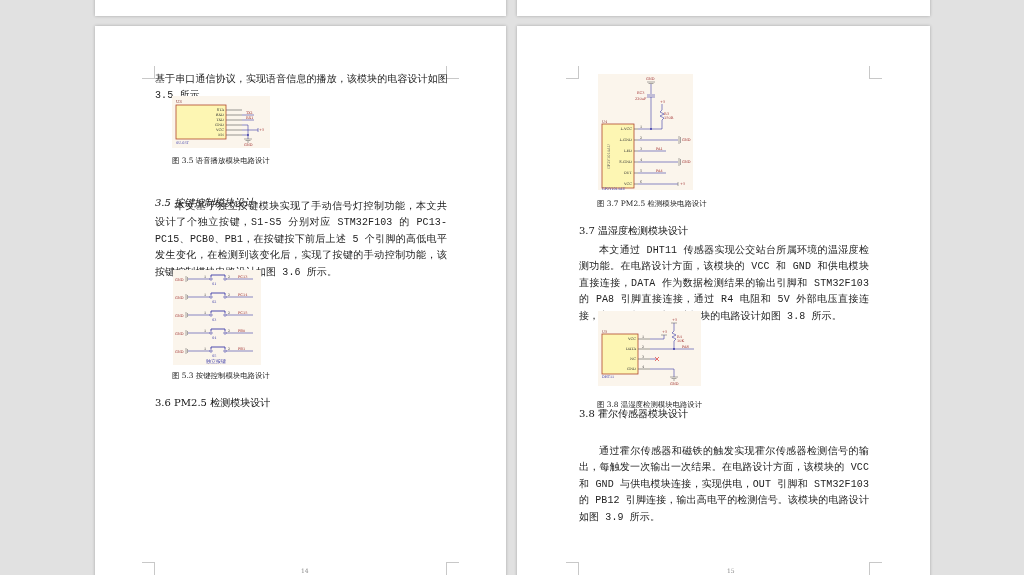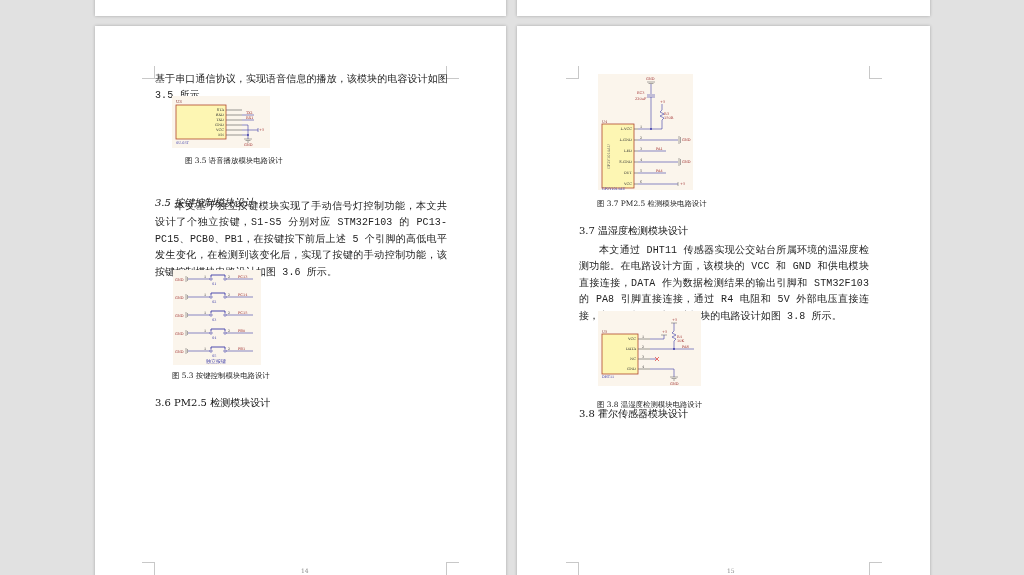--- a/index.html
+++ b/index.html
@@ -68,21 +68,21 @@
         </g>
       <g font-size="3.5" fill="#a03030">
         <text x="74" y="18">TX1</text>
         <text x="74" y="23">RX1</text>
         <text x="87" y="35">+5</text>
         <text x="72" y="50">GND</text>
       </g>
       <text x="4" y="48" font-size="3.4" fill="#3a3aa8">SU-03T</text>
     </svg>
   </div>
-  <div class="cap" style="left:90px;top:130px;">图 3.5  语音播放模块电路设计</div>
+  <div class="cap" style="left:77px;top:130px;">图 3.5  语音播放模块电路设计</div>
 
   <div class="h2" style="left:60px;top:170px;font-style:italic;">3.5  按键控制模块设计</div>
   <div class="txt para" style="left:60px;top:173px;width:292px;">本文基于独立按键模块实现了手动信号灯控制功能，本文共设计了个独立按键，S1-S5 分别对应 STM32F103 的 PC13-PC15、PCB0、PB1，在按键按下前后上述 5 个引脚的高低电平发生变化，在检测到该变化后，实现了按键的手动控制功能，该按键控制模块电路设计如图 3.6 所示。</div>
 
   <div class="fig" style="left:78px;top:244px;width:88px;height:95px;">
     <svg width="88" height="95" viewBox="0 0 88 95">
       <g font-size="3.5" fill="#a03030">
         <text x="2" y="11">GND</text>
           <text x="2" y="29">GND</text>
           <text x="2" y="47">GND</text>
@@ -297,15 +297,16 @@
           <text x="79" y="31">10K</text>
         <text x="84" y="37">PA8</text>
         <text x="72" y="74">GND</text>
       </g>
       <text x="4" y="67" font-size="3.4" fill="#3a3aa8">DHT11</text>
     </svg>
   </div>
   <div class="cap" style="left:80px;top:374px;">图 3.8  温湿度检测模块电路设计</div>
 
   <div class="h2" style="left:62px;top:381px;">3.8  霍尔传感器模块设计</div>
+  <div class="txt para" style="left:62px;top:418px;width:290px;">通过霍尔传感器和磁铁的触发实现霍尔传感器检测信号的输出，每触发一次输出一次结果。在电路设计方面，该模块的 VCC 和 GND 与供电模块连接，实现供电，OUT 引脚和 STM32F103 的 PB12 引脚连接，输出高电平的检测信号。该模块的电路设计如图 3.9 所示。</div>
 
   <div class="pno" style="left:210px;top:541px;">15</div>
 </div>
 
 </body></html>

